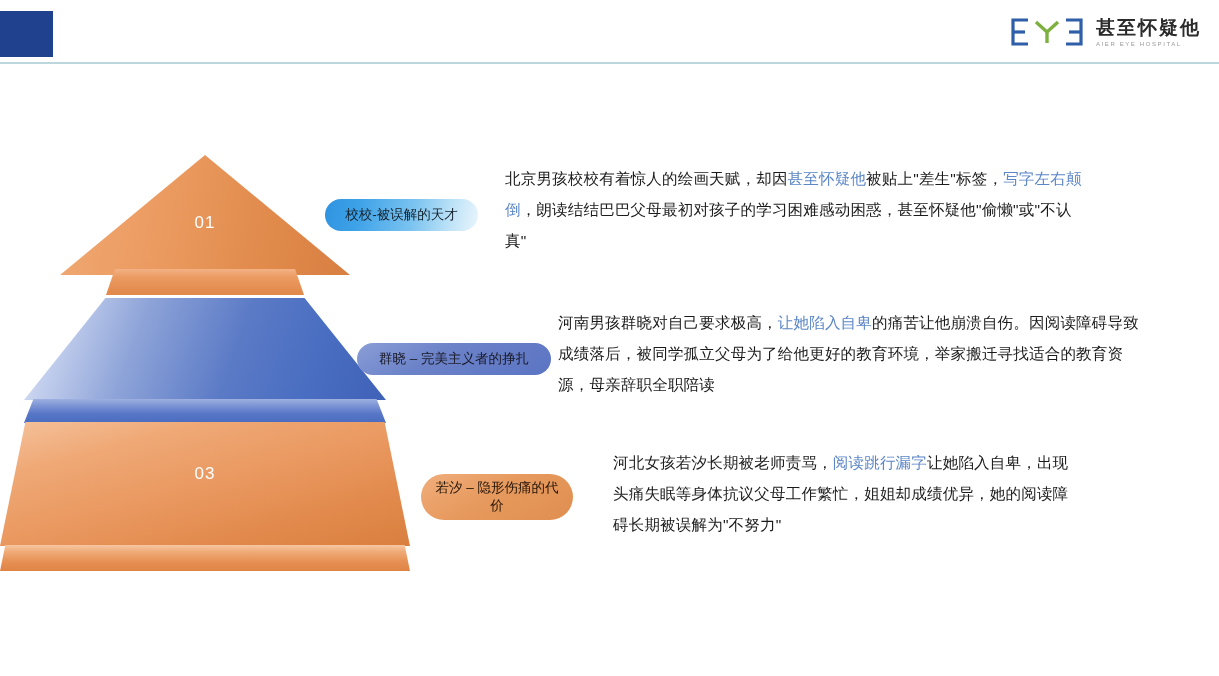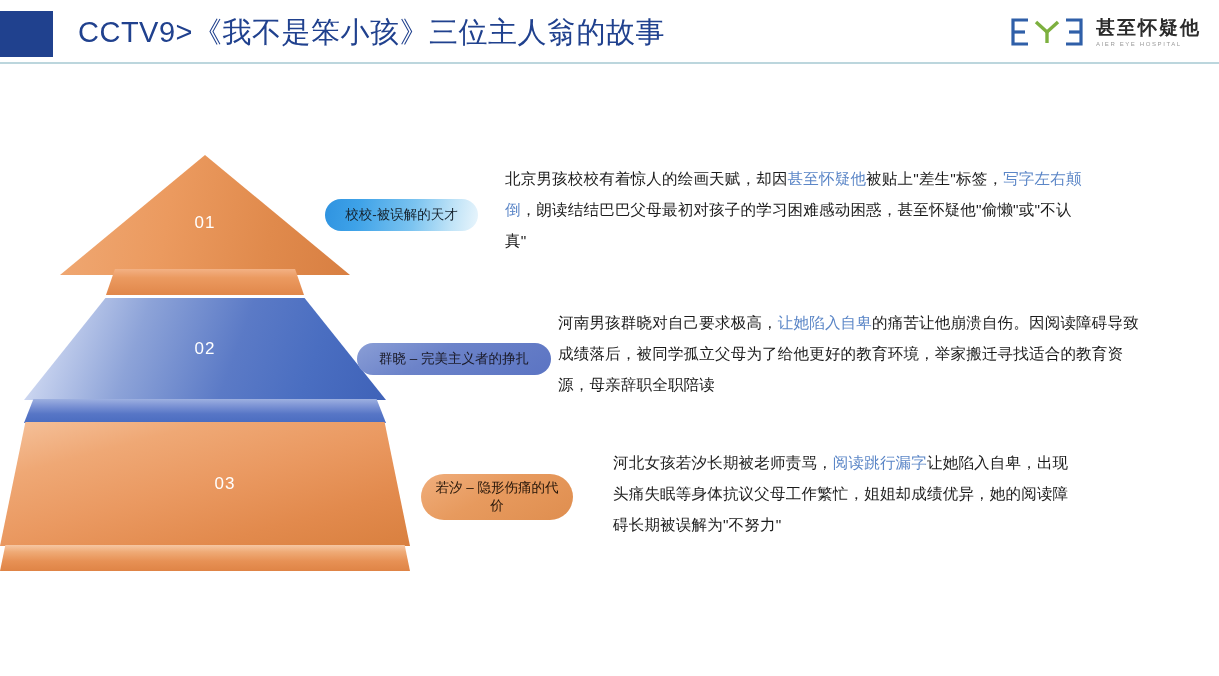--- a/index.html
+++ b/index.html
@@ -180,21 +180,20 @@
   .para .hl { color: #5b86c7; }
   .p1 { left: 505px; top: 163px; width: 580px; }
   .p2 { left: 558px; top: 307px; width: 585px; }
   .p3 { left: 613px; top: 447px; width: 470px; }
 </style>
 </head>
 <body>
 
 <div class="header">
   <div class="header-mark"></div>
-  <div class="header-title">CCTV9&gt;《我不是笨小孩》三位主人翁的故事</div>
   <div class="header-rule"></div>
 
   <div class="logo">
     <div class="logo-eye">
       <svg width="78" height="30" viewBox="0 0 78 30" aria-hidden="true">
         <g fill="none" stroke="#2f5fa8" stroke-width="3.2">
           <path d="M20 3 H5 V27 H20"></path>
           <path d="M5 15 H17"></path>
           <path d="M58 3 H73 V27 H58"></path>
           <path d="M73 15 H61"></path>
@@ -217,29 +216,28 @@
   <div class="tier t1">
     <div class="tier-face"></div>
     <div class="tier-num" style="top:58px;">01</div>
   </div>
   <div class="tier t1-slab">
     <div class="tier-face"></div>
   </div>
 
   <div class="tier t2">
     <div class="tier-face"></div>
-    <div class="tier-num" style="top:41px;">02</div>
   </div>
   <div class="tier t2-slab">
     <div class="tier-face"></div>
   </div>
 
   <div class="tier t3">
     <div class="tier-face"></div>
-    <div class="tier-num" style="top:52px;padding-left:20px;">03</div>
+    <div class="tier-num" style="top:42px;">03</div>
   </div>
   <div class="tier t3-slab">
     <div class="tier-face"></div>
   </div>
 
 </div>
 
 <div class="pill pill-1">校校-被误解的天才</div>
 <div class="pill pill-2">群晓 – 完美主义者的挣扎</div>
 <div class="pill pill-3">若汐 –  隐形伤痛的代价</div>

